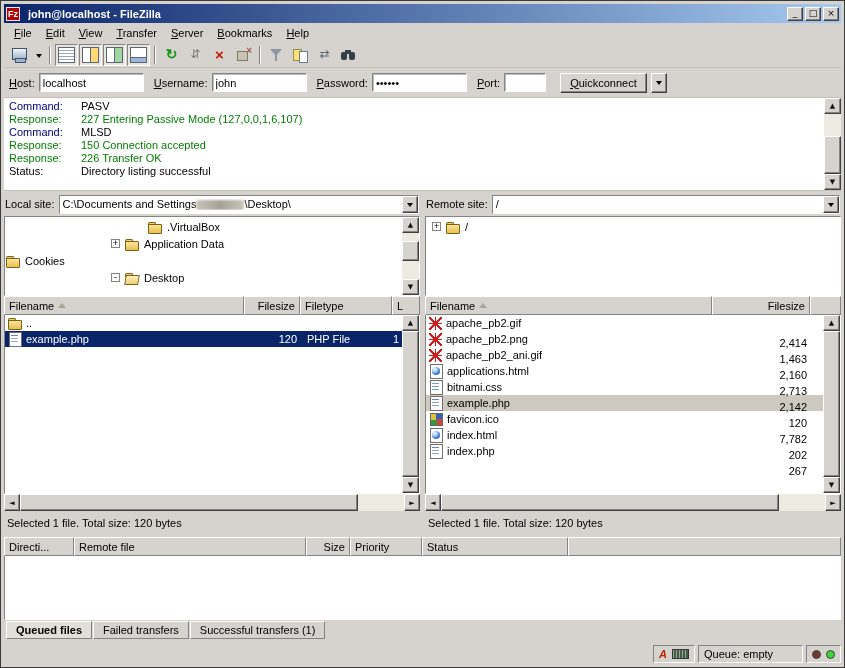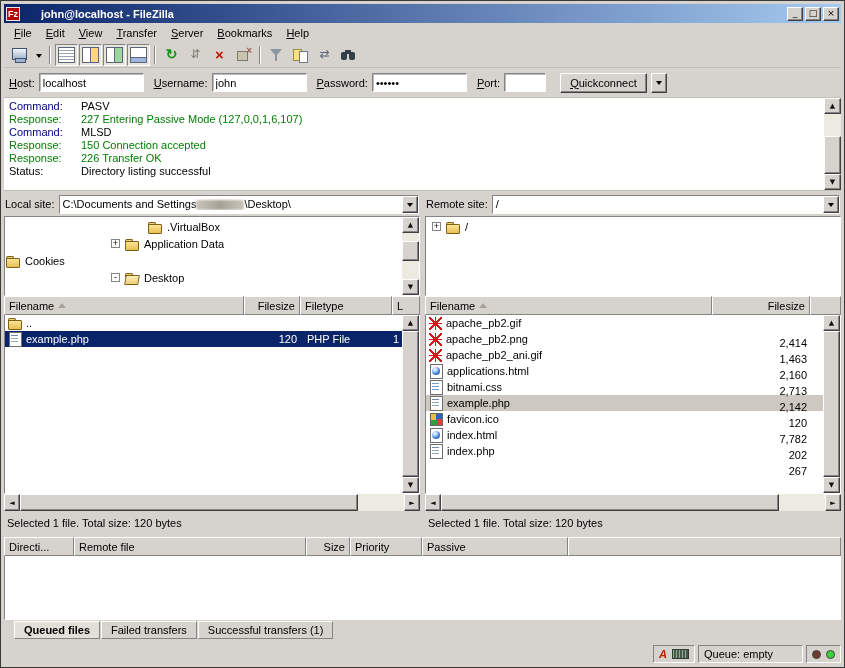--- a/index.html
+++ b/index.html
@@ -1,21 +1,21 @@
 <!DOCTYPE html>
 <html><head>
 <meta charset="utf-8">
 <style>
   *{box-sizing:border-box;}
   html,body{margin:0;padding:0;background:#808080;}
   .window{width:845px;height:668px;background:#d6d3ce;border:1px solid #3a3a3a;padding:3px;
           display:flex;flex-direction:column;font-family:"Liberation Sans",sans-serif;font-size:11px;color:#000;}
 
   
-  .titlebar{height:19px;flex:none;background:linear-gradient(90deg,#0a246a,#a6caf0);display:flex;align-items:center;gap:21px;padding:0 2px;color:#fff;}
+  .titlebar{height:19px;flex:none;background:linear-gradient(90deg,#0a246a,#a6caf0);display:flex;align-items:center;gap:8px;padding:0 2px;color:#fff;}
   .app-icon{width:14px;height:14px;flex:none;background:#b40000;border:1px solid #e8e8e8;color:#fff;font-weight:bold;font-size:9px;line-height:12px;text-align:center;}
   .title-text{font-weight:bold;flex:1;white-space:nowrap;overflow:hidden;}
   .win-btns{display:flex;gap:2px;}
   .tb-btn{width:16px;height:14px;background:#d6d3ce;border:1px solid;border-color:#fff #404040 #404040 #fff;box-shadow:inset -1px -1px 0 #848484;
           color:#000;font-size:9px;line-height:11px;text-align:center;font-family:"DejaVu Sans",sans-serif;}
 
   
   .menubar{height:20px;flex:none;display:flex;align-items:center;padding:0 3px;}
   .menu-item{padding:2px 7px;}
   .mnemonic{display:inline-block;}
@@ -125,21 +125,21 @@
   .fi[data-icon="css-icon"]::after{content:"";position:absolute;left:4px;top:4px;width:7px;height:8px;background:repeating-linear-gradient(180deg,#6f9fd0 0 1px,transparent 1px 3px);}
   .fi[data-icon="php-icon"]::after{content:"";position:absolute;left:4px;top:4px;width:7px;height:1px;background:#6f87a8;box-shadow:0 3px 0 #93a7bf,0 6px 0 #93a7bf;}
   .fi[data-icon="ico-icon"]::before{content:"";position:absolute;left:2px;top:2px;width:11px;height:11px;border:1px solid #666;background:conic-gradient(#2f62b8 0 25%,#d8423c 0 50%,#2e9e44 0 75%,#e4c23c 0);}
 
   
   .queue-header{height:19px;flex:none;display:flex;margin-top:6px;}
   .queue-body{height:64px;flex:none;background:#fff;border:1px solid;border-color:#848484 #fff #fff #848484;border-top:none;}
   .qc1{width:230px;} .qc2{width:70px;} .qc3{width:232px;} .qc4{width:44px;} .qc5{width:72px;} .qc6{width:146px;}
   .tab-strip{height:21px;flex:none;display:flex;align-items:flex-start;padding:1px 2px 0;gap:1px;}
   .tab{padding:2px 9px;background:#d6d3ce;border:1px solid;border-color:#fff #848484 #848484 #fff;height:18px;}
-  .tab.active{font-weight:bold;background:#e2dfd8;margin-left:8px;}
+  .tab.active{font-weight:bold;background:#e2dfd8;}
 
   
   .statusbar{height:23px;flex:none;display:flex;align-items:center;gap:3px;padding-top:3px;}
   .sb-fill{flex:1;}
   .sb-panel{height:18px;border:1px solid;border-color:#848484 #fff #fff #848484;display:flex;align-items:center;padding:0 5px;gap:5px;}
   .type-letter{color:#c22000;font-weight:bold;font-style:italic;font-size:11px;}
   .kb-icon{width:17px;height:10px;background:#49584a;border:1px solid #2f3a30;background-image:repeating-linear-gradient(90deg,#8fae90 0 1px,transparent 1px 3px);}
   .led{width:9px;height:9px;border-radius:50%;border:1px solid #44443c;}
   .led.red{background:#6e3a30;}
   .led.green{background:#3bd23b;}
@@ -468,21 +468,21 @@
     <div class="hcell qc3">
         <span>Remote file</span>
       </div>
     <div class="hcell right qc4">
         <span>Size</span>
       </div>
     <div class="hcell qc5">
         <span>Priority</span>
       </div>
     <div class="hcell qc6">
-        <span>Passive</span>
+        <span>Status</span>
       </div>
     <div class="hcell fill"></div>
   </div>
   <div class="queue-body"></div>
   <div class="tab-strip">
     <span class="tab active">Queued files</span>
     <span class="tab">Failed transfers</span>
     <span class="tab">Successful transfers (1)</span>
   </div>
 

